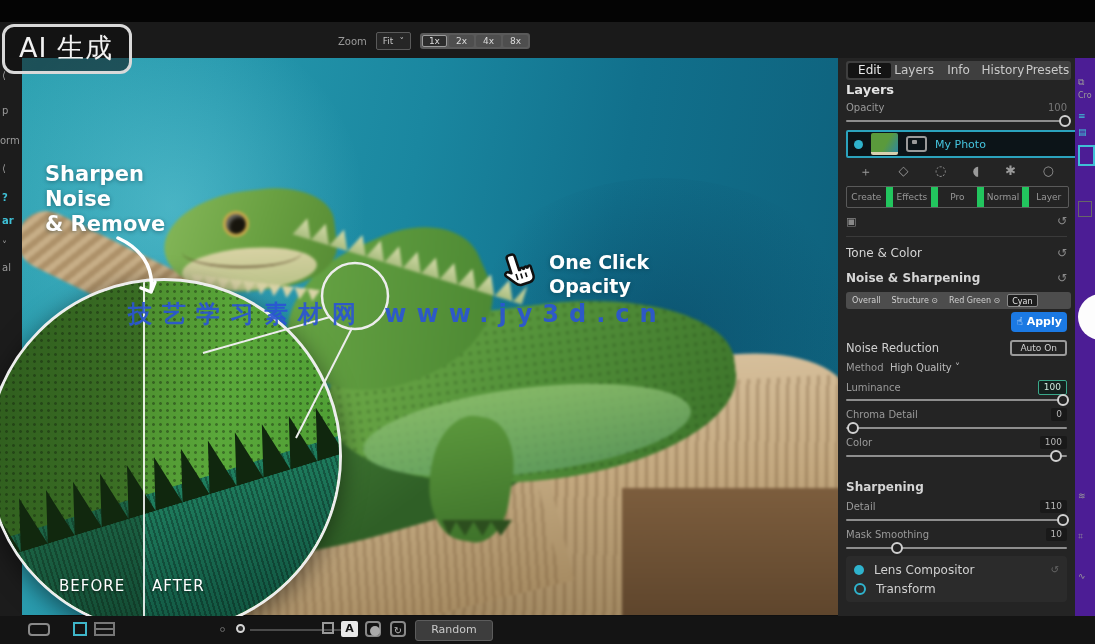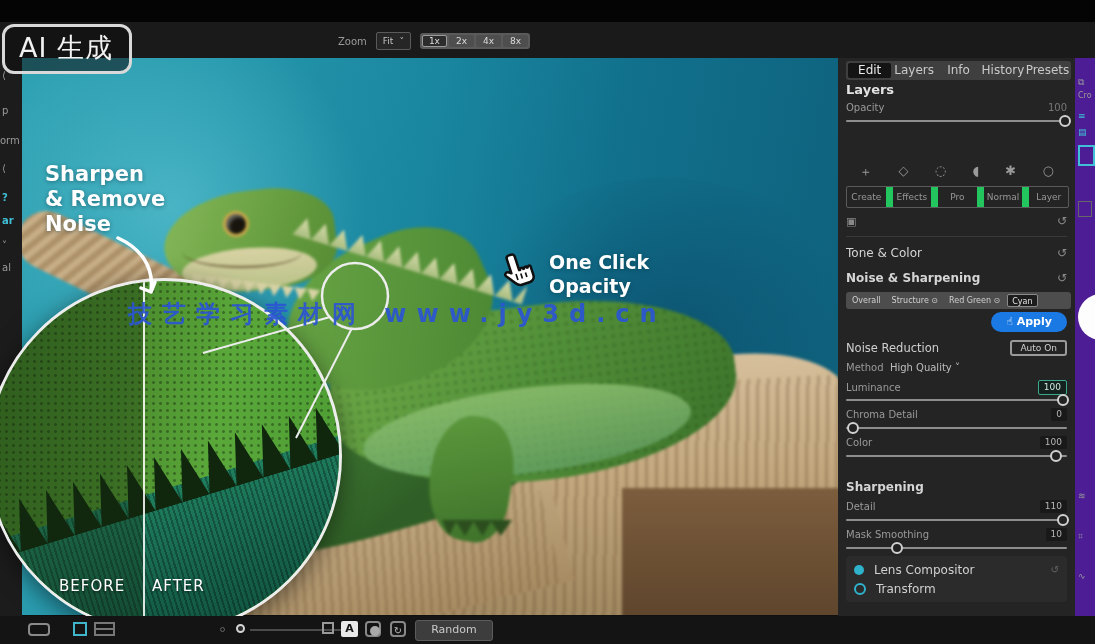--- a/index.html
+++ b/index.html
@@ -122,21 +122,21 @@
   .iconrow{top:105px;display:flex;justify-content:space-around;font-size:13px;color:#9a9a9a;}
   .segrow{top:128px;display:flex;border:1px solid #5a5a5a;border-radius:2px;height:20px;}
   .seg{flex:1;border-right:7px solid #22c55e;font-size:9px;color:#989898;text-align:center;line-height:20px;
       white-space:nowrap;overflow:hidden;}
   .seg:last-child{border-right:none;}
   .resetic{color:#8a8a8a;font-size:12px;}
   .sechead{font-size:12px;color:#d5d5d5;}
   .chipsrow{top:234px;left:16px;width:202px;display:flex;background:#4d4d4d;border-radius:3px;padding:2px;gap:3px;height:13px;}
   .chip{font-size:8px;color:#d0d0d0;line-height:13px;padding:0 4px;white-space:nowrap;overflow:hidden;}
   .chip.dk{background:#1d1d1d;border:1px solid #8a8a8a;border-radius:2px;color:#e5e5e5;}
-  .applybtn{position:absolute;right:8px;top:254px;width:76px;height:20px;background:#1b79e3;border-radius:10px;
+  .applybtn{position:absolute;right:8px;top:254px;width:56px;height:20px;background:#1b79e3;border-radius:4px;
       color:#fff;font-size:11px;font-weight:bold;text-align:center;line-height:20px;}
   .autobtn{border:2px solid #9a9a9a;border-radius:3px;font-size:9px;color:#d0d0d0;padding:1px 8px;}
   .valbadge{background:#191919;border-radius:2px;padding:0 5px;font-size:9px;color:#b5b5b5;line-height:13px;}
   .valbadge.teal{border:1px solid #3aa88a;background:#14211e;color:#cfe8dd;}
   .groupbox{top:498px;left:5px;width:219px;height:46px;background:#2b2b2b;border-radius:4px;padding:4px 8px;box-sizing:border-box;}
   .tgl{display:flex;align-items:center;gap:10px;height:19px;font-size:12px;color:#d0d0d0;}
   .tdot{width:10px;height:10px;border-radius:50%;background:#2fb3cd;}
   .tring{width:8px;height:8px;border-radius:50%;border:2px solid #2fb3cd;background:transparent;}
   .pfooter{top:560px;left:5px;width:228px;display:flex;gap:6px;align-items:center;}
   .fbtn{background:#424242;border-radius:3px;color:#d0d0d0;font-size:10px;padding:3px 8px;white-space:nowrap;}
@@ -213,22 +213,22 @@
     <div class="knit"></div>
     <div class="band-dark"></div>
     <div class="halfmute"></div>
     <div class="divider"></div>
     <span class="lbl" style="left:70px">BEFORE</span>
     <span class="lbl" style="left:163px">AFTER</span>
   </div>
 
   <div class="abs sharpen">
     <div>Sharpen</div>
+    <div>Noise</div>
     <div>&amp; Remove</div>
-    <div>Noise</div>
   </div>
   <div class="abs oneclick">
     <div>One Click</div>
     <div>Opacity</div>
   </div>
 
   <div class="abs hand">
     <svg width="42" height="46" viewBox="0 0 40 44">
       <path transform="rotate(-18 20 22)" d="M16 3 c-1.8 0 -3 1.3 -3 3 v14 l-2.5 -1.8 c-2 -1.4 -4.6 1 -3 3.2 l6 8.2 c1.6 2.4 3.2 3.9 5.6 3.9 h8.4 c3 0 5 -2.6 5 -6 v-8 c0 -1.8 -2.8 -1.8 -3 0 h-.6 c0 -1.8 -2.8 -1.8 -3 0 h-.8 c0 -2 -3 -2 -3.2 0 l-.9 -.2 V6 c0 -1.7 -1.2 -3 -3 -3 z" fill="#ffffff" stroke="#101010" stroke-width="2.4" stroke-linejoin="round"></path>
       <path transform="rotate(-18 20 22)" d="M17 22 v6 M21.5 23 v5 M26 23.5 v4.5" stroke="#101010" stroke-width="1.6" fill="none"></path>
@@ -276,20 +276,26 @@
     <div class="row ptitle" style="top:24px">Layers</div>
 
     <div class="row srow" style="top:44px">
       <span>Opacity</span>
       <span style="color:#777">100</span>
     </div>
     <div class="track" style="top:62px">
         <div class="knob" style="left: 99%;"></div>
       </div>
 
+    <div class="row layerrow">
+      <span class="vdot"></span>
+      <span class="thumb"></span>
+      <span class="maskic"></span>
+      <span class="lname">My Photo</span>
+    </div>
 
     <div class="row iconrow">
       <span>＋</span>
       <span>◇</span>
       <span>◌</span>
       <span>◖</span>
       <span>✱</span>
       <span>○</span>
     </div>
 

